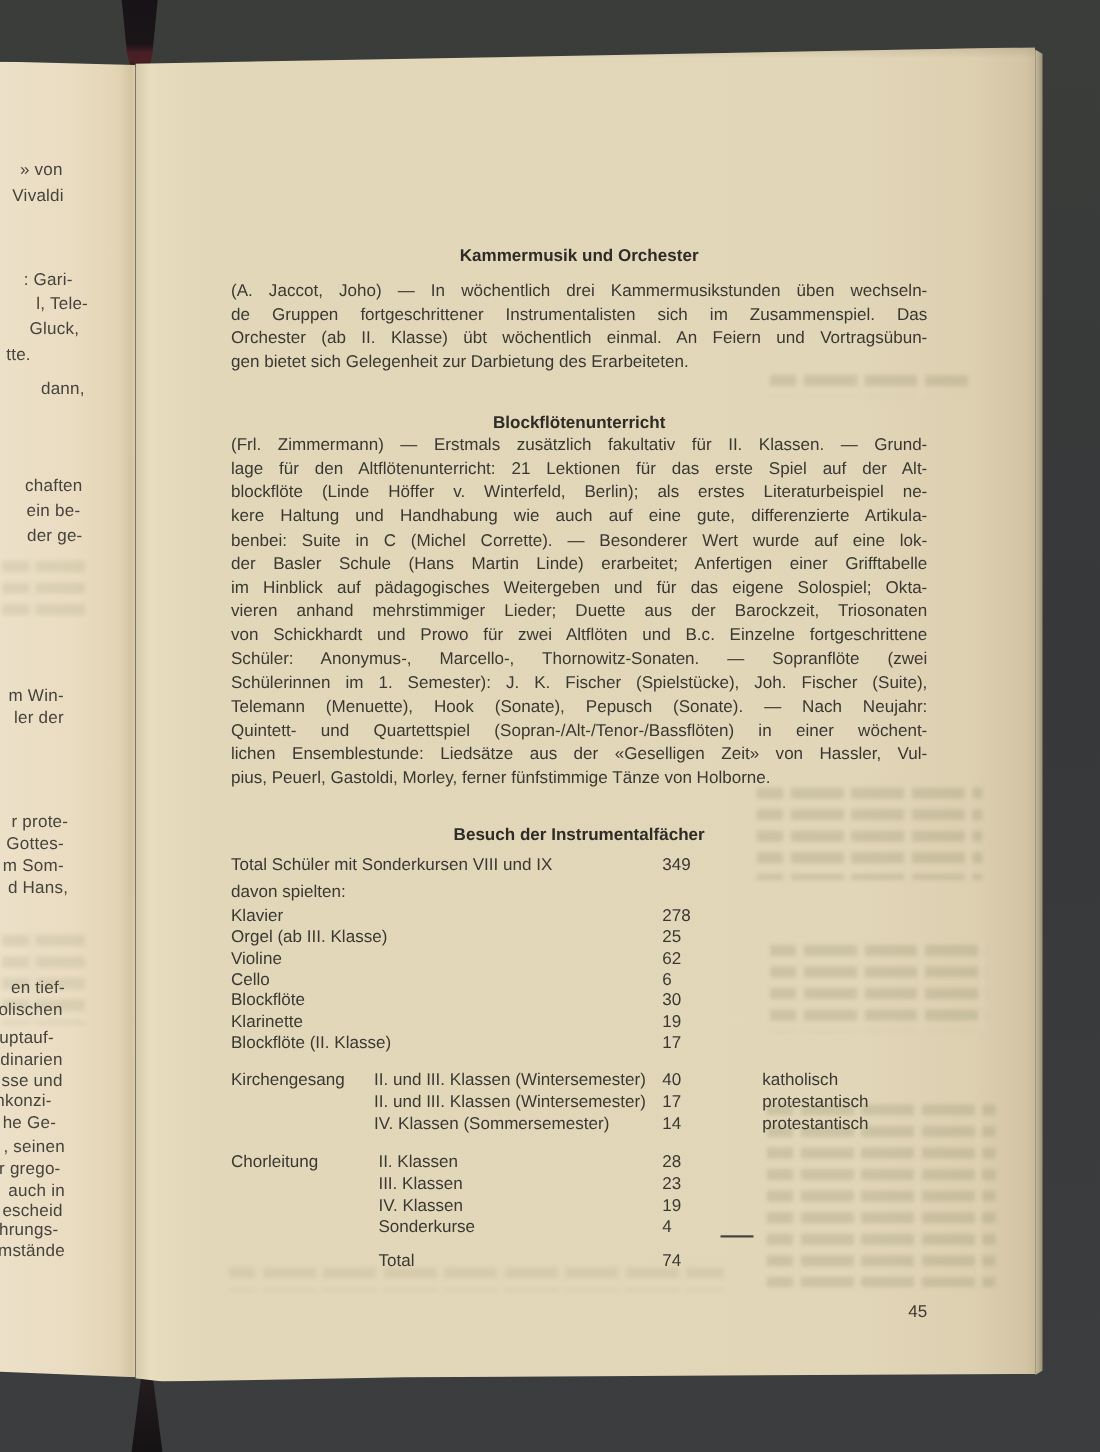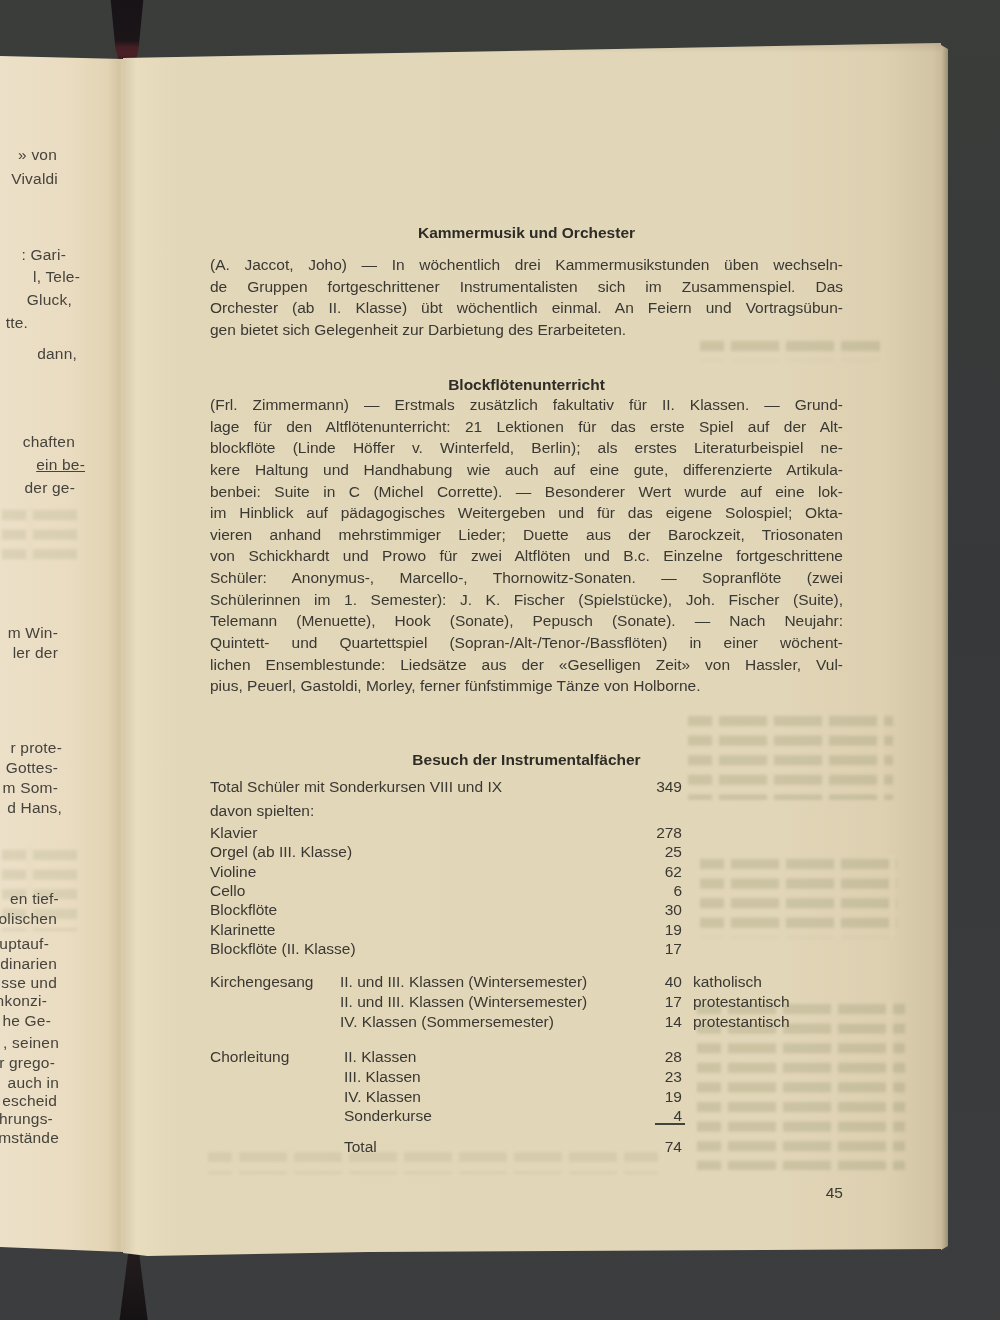--- a/index.html
+++ b/index.html
@@ -32,21 +32,21 @@
   
   .content{position:absolute;left:87px;top:0;width:633px;height:100%;color:#3a3833;
         font-size:15.5px;}
   .block{position:absolute;left:0;width:633px;}
   .pline{height:21.65px;line-height:21.65px;text-align:justify;text-align-last:justify;
         white-space:nowrap;overflow:hidden;}
   .pline.last{text-align-last:left;}
   .heading{font-weight:700;text-align:center;color:#2e2c27;height:22px;line-height:22px;}
   
   .trow{position:absolute;left:0;width:633px;height:19px;line-height:19px;white-space:nowrap;}
-  .trow .num{position:absolute;left:392px;width:80px;text-align:right;}
+  .trow .num{position:absolute;left:392px;width:80px;text-align:left;}
   .trow .sub-k{position:absolute;left:130px;}
   .trow .sub-c{position:absolute;left:134px;}
   .trow .note{position:absolute;left:483px;}
   .sum-rule{position:absolute;left:445px;top:1080px;width:30px;height:1.6px;background:#44423c;}
   .pageno{position:absolute;left:0;top:1140px;width:633px;text-align:right;height:20px;line-height:20px;}
   
   .bleed{position:absolute;filter:blur(1.7px);opacity:.33;pointer-events:none;
         background:repeating-linear-gradient(90deg,rgba(226,214,185,0) 0 24px,rgba(226,214,185,.95) 24px 31px,rgba(226,214,185,0) 31px 55px),
                    repeating-linear-gradient(180deg,rgba(122,128,86,0) 0 3px,rgba(122,128,86,.65) 5px 13px,rgba(122,128,86,0) 15px 19.6px);}
   .bleed.faint{opacity:.18;}
@@ -65,21 +65,21 @@
     <div class="bleed strip" style="left:2px;top:790px;width:75px;height:85px;"></div>
     <div id="fragments">
         <div class="frag" style="top: 90px; right: 66px;">» von</div>
         <div class="frag" style="top: 114px; right: 65px;">Vivaldi</div>
         <div class="frag" style="top: 190px; right: 57px;">: Gari-</div>
         <div class="frag" style="top: 212px; right: 43px;">l, Tele-</div>
         <div class="frag" style="top: 235px; right: 51px;">Gluck,</div>
         <div class="frag" style="top: 258px; right: 95px;">tte.</div>
         <div class="frag" style="top: 289px; right: 46px;">dann,</div>
         <div class="frag" style="top: 377px; right: 48px;">chaften</div>
-        <div class="frag" style="top: 400px; right: 38px; text-decoration: underline;">ein be-</div>
+        <div class="frag" style="top: 400px; right: 50px;">ein be-</div>
         <div class="frag" style="top: 423px; right: 48px;">der ge-</div>
         <div class="frag" style="top: 568px; right: 65px;">m Win-</div>
         <div class="frag" style="top: 588px; right: 65px;">ler der</div>
         <div class="frag" style="top: 683px; right: 61px;">r prote-</div>
         <div class="frag" style="top: 703px; right: 65px;">Gottes-</div>
         <div class="frag" style="top: 723px; right: 65px;">m Som-</div>
         <div class="frag" style="top: 743px; right: 61px;">d Hans,</div>
         <div class="frag" style="top: 834px; right: 64px;">en tief-</div>
         <div class="frag" style="top: 854px; right: 66px;">olischen</div>
         <div class="frag" style="top: 879px; right: 74px;">auptauf-</div>
@@ -117,20 +117,21 @@
         </div>
 
       <div class="block heading" style="top:331px">Blockflötenunterricht</div>
 
       <div class="block" style="top:351px">
           <div class="pline">(Frl. Zimmermann) — Erstmals zusätzlich fakultativ für II. Klassen. — Grund-</div>
           <div class="pline">lage für den Altflötenunterricht: 21 Lektionen für das erste Spiel auf der Alt-</div>
           <div class="pline">blockflöte (Linde Höffer v. Winterfeld, Berlin); als erstes Literaturbeispiel ne-</div>
           <div class="pline">kere Haltung und Handhabung wie auch auf eine gute, differenzierte Artikula-</div>
           <div class="pline">benbei: Suite in C (Michel Corrette). — Besonderer Wert wurde auf eine lok-</div>
+          <div class="pline">der Basler Schule (Hans Martin Linde) erarbeitet; Anfertigen einer Grifftabelle</div>
           <div class="pline">im Hinblick auf pädagogisches Weitergeben und für das eigene Solospiel; Okta-</div>
           <div class="pline">vieren anhand mehrstimmiger Lieder; Duette aus der Barockzeit, Triosonaten</div>
           <div class="pline">von Schickhardt und Prowo für zwei Altflöten und B.c. Einzelne fortgeschrittene</div>
           <div class="pline">Schüler: Anonymus-, Marcello-, Thornowitz-Sonaten. — Sopranflöte (zwei</div>
           <div class="pline">Schülerinnen im 1. Semester): J. K. Fischer (Spielstücke), Joh. Fischer (Suite),</div>
           <div class="pline">Telemann (Menuette), Hook (Sonate), Pepusch (Sonate). — Nach Neujahr:</div>
           <div class="pline">Quintett- und Quartettspiel (Sopran-/Alt-/Tenor-/Bassflöten) in einer wöchent-</div>
           <div class="pline">lichen Ensemblestunde: Liedsätze aus der «Geselligen Zeit» von Hassler, Vul-</div>
           <div class="pline last">pius, Peuerl, Gastoldi, Morley, ferner fünfstimmige Tänze von Holborne.</div>
         </div>

